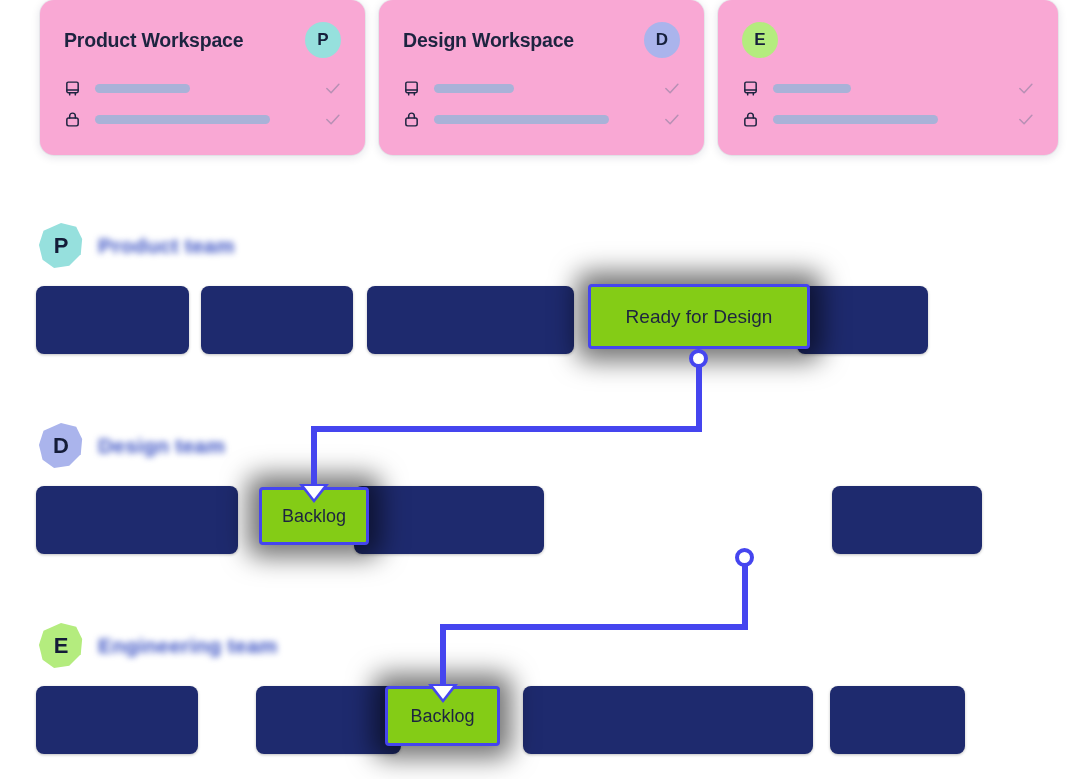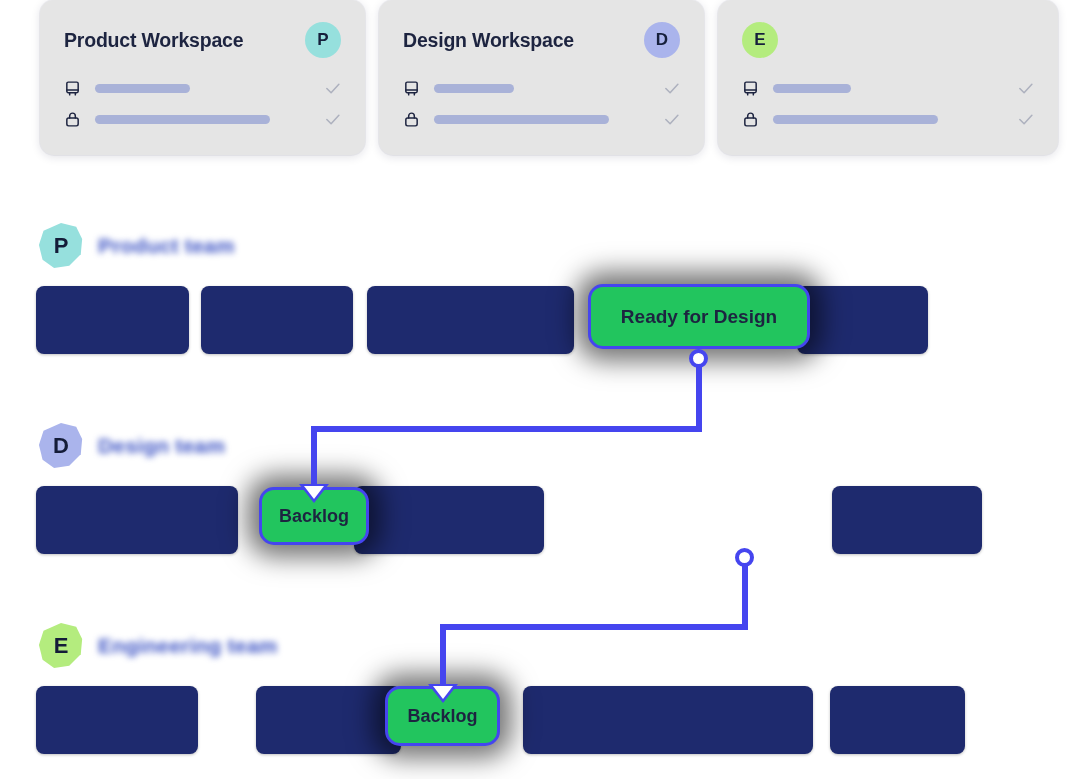--- a/index.html
+++ b/index.html
@@ -11,21 +11,21 @@
     position:relative;
   }
 
   
   .cards-strip{
     position:absolute;left:0;top:0;width:1081px;height:162px;
     display:flex;gap:14px;padding-left:40px;box-sizing:border-box;
     align-items:flex-start;
   }
   .ws-card{
-    background:#e5e5e5;
+    background:#f9a8d4;
     border-radius:14px;
     box-shadow:0 2px 10px rgba(20,25,60,.13),0 0 0 1px rgba(20,25,60,.05);
     width:325px;height:155px;
     box-sizing:border-box;
     padding:22px 24px 18px 24px;
     flex:0 0 auto;
     position:relative;
   }
   .ws-card.card3{width:340px;}
   .ws-head{
@@ -76,25 +76,25 @@
   }
   .col{
     height:68px;border-radius:8px;background:#1e2a6e;flex:0 0 auto;
     box-shadow:0 1px 3px rgba(0,0,0,.25);
   }
   .gap{flex:0 0 auto;height:1px;}
 
   
   .focus{
     position:absolute;
-    background:#22c55e;
+    background:#84cc16;
     border:3.5px solid #4545ef;
-    border-radius:15px;
+    border-radius:4px;
     display:flex;align-items:center;justify-content:center;
-    font-size:19px;font-weight:700;color:#1d2440;
+    font-size:19px;font-weight:400;color:#1d2440;
     box-shadow:0 0 0 10px rgba(255,255,255,.0),0 0 26px 12px rgba(0,0,0,.55);
     z-index:6;
     white-space:nowrap;
     box-sizing:border-box;
   }
   .focus.small{font-size:18px;}
 
   
   .dot{
     position:absolute;width:19px;height:19px;border-radius:50%;

